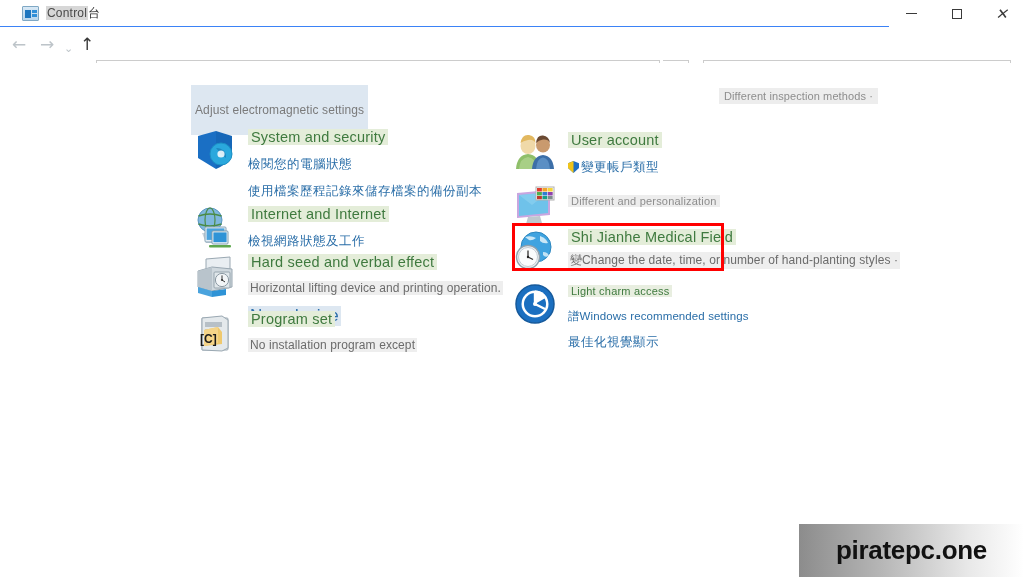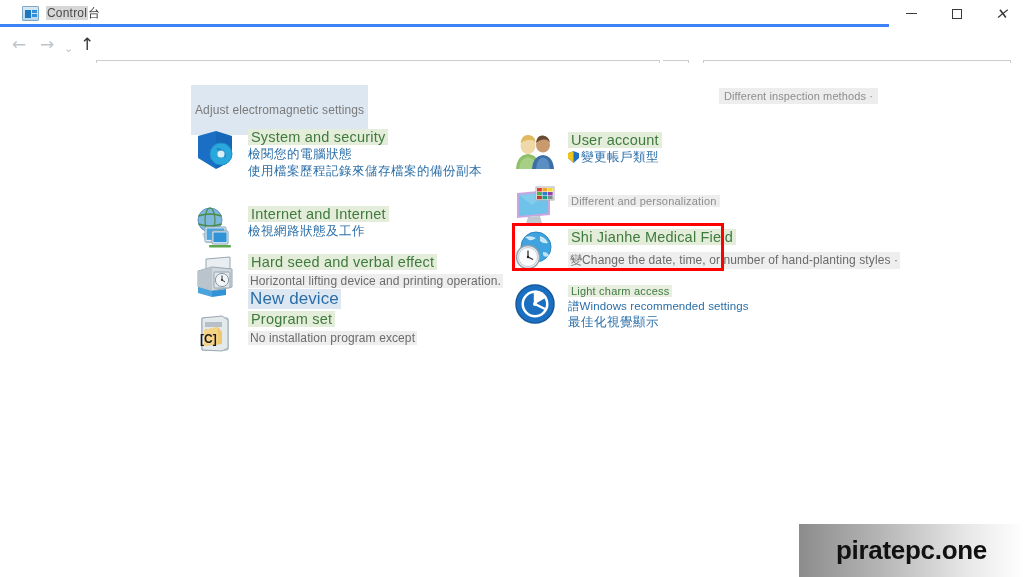--- a/index.html
+++ b/index.html
@@ -15,21 +15,21 @@
     width: 1024px; height: 577px;
     background: #ffffff;
     overflow: hidden;
   }
 
   
   .titlebar {
     position: absolute; left: 0; top: 0;
     width: 1024px; height: 27px;
     background: #ffffff;
-    border-bottom: 3px solid #3b82f6;
+    border-bottom: 1px solid #3b82f6;
     display: flex; align-items: center;
   }
   .tb-icon {
     position: absolute; left: 22px; top: 6px;
     width: 17px; height: 15px;
     background: linear-gradient(#d8e9f6, #b9d6ec);
     border: 1px solid #7fa8c4;
     border-radius: 1px;
     overflow: hidden;
   }
@@ -181,21 +181,21 @@
   }
   .cat-body { position: absolute; left: 56px; top: 0; }
   .cat-title {
     font-size: 14.5px; color: #3f7a3f;
     background: #e4edd9; display: inline-block;
     padding: 0 3px; letter-spacing: .2px;
     white-space: nowrap;
   }
   .cat-line {
     display: block; font-size: 11.5px; color: #2a6ea8;
-    margin-top: 0; white-space: nowrap;
+    margin-top: 10px; white-space: nowrap;
     letter-spacing: .1px;
   }
   .cat-line.cjk { font-size: 12.5px; letter-spacing: .5px; }
   .cat-line.small { font-size: 12px; color: #6b6b6b; background:#eeeeee; display:inline-block; padding:0 2px; }
   .cat-line.hl { background: #dde7f1; display: inline-block; padding: 0 2px; }
 
   .shield-mini {
     display: inline-block; width: 11px; height: 12px;
     vertical-align: -2px; margin-right: 2px;
     position: relative;

